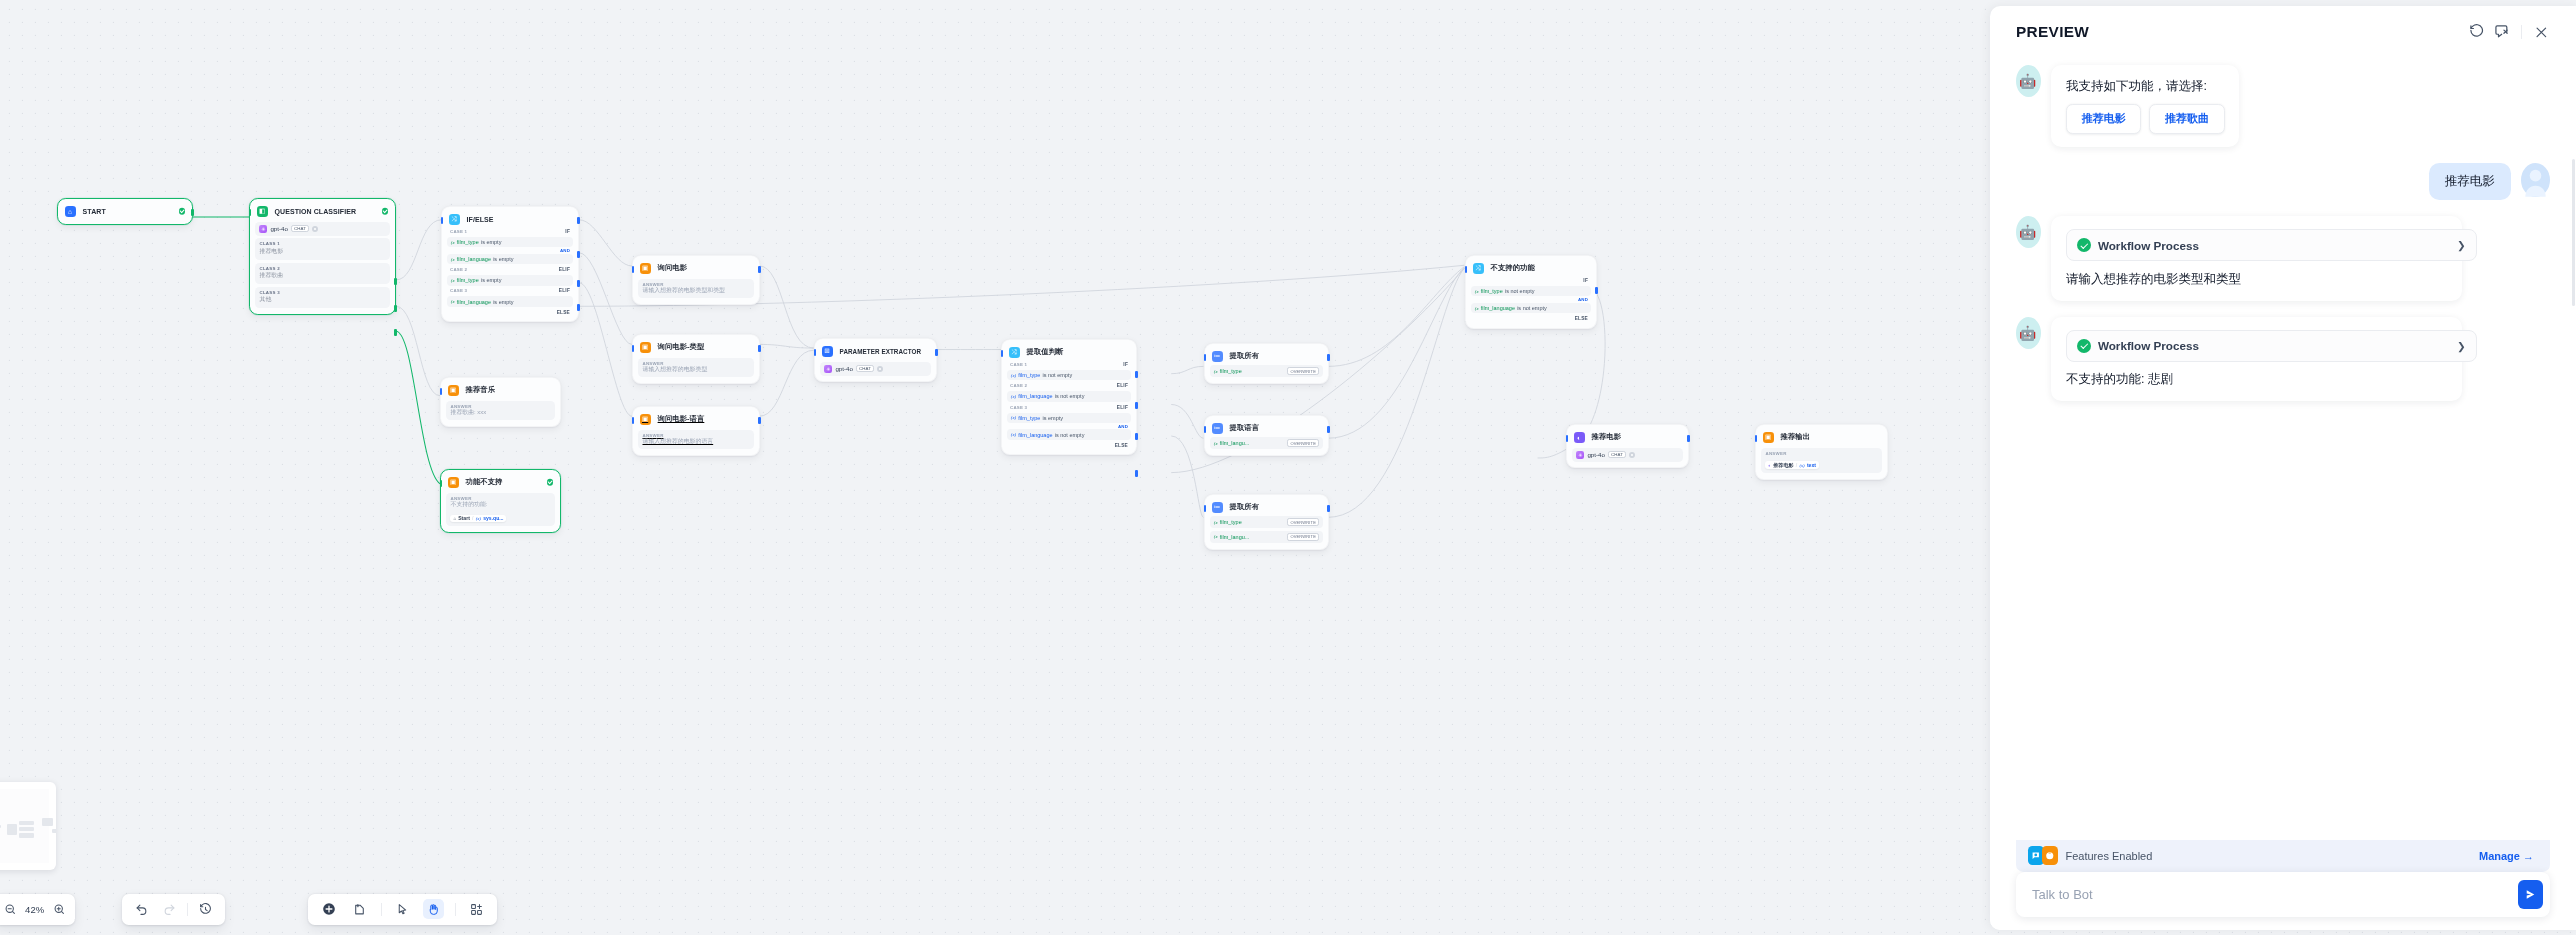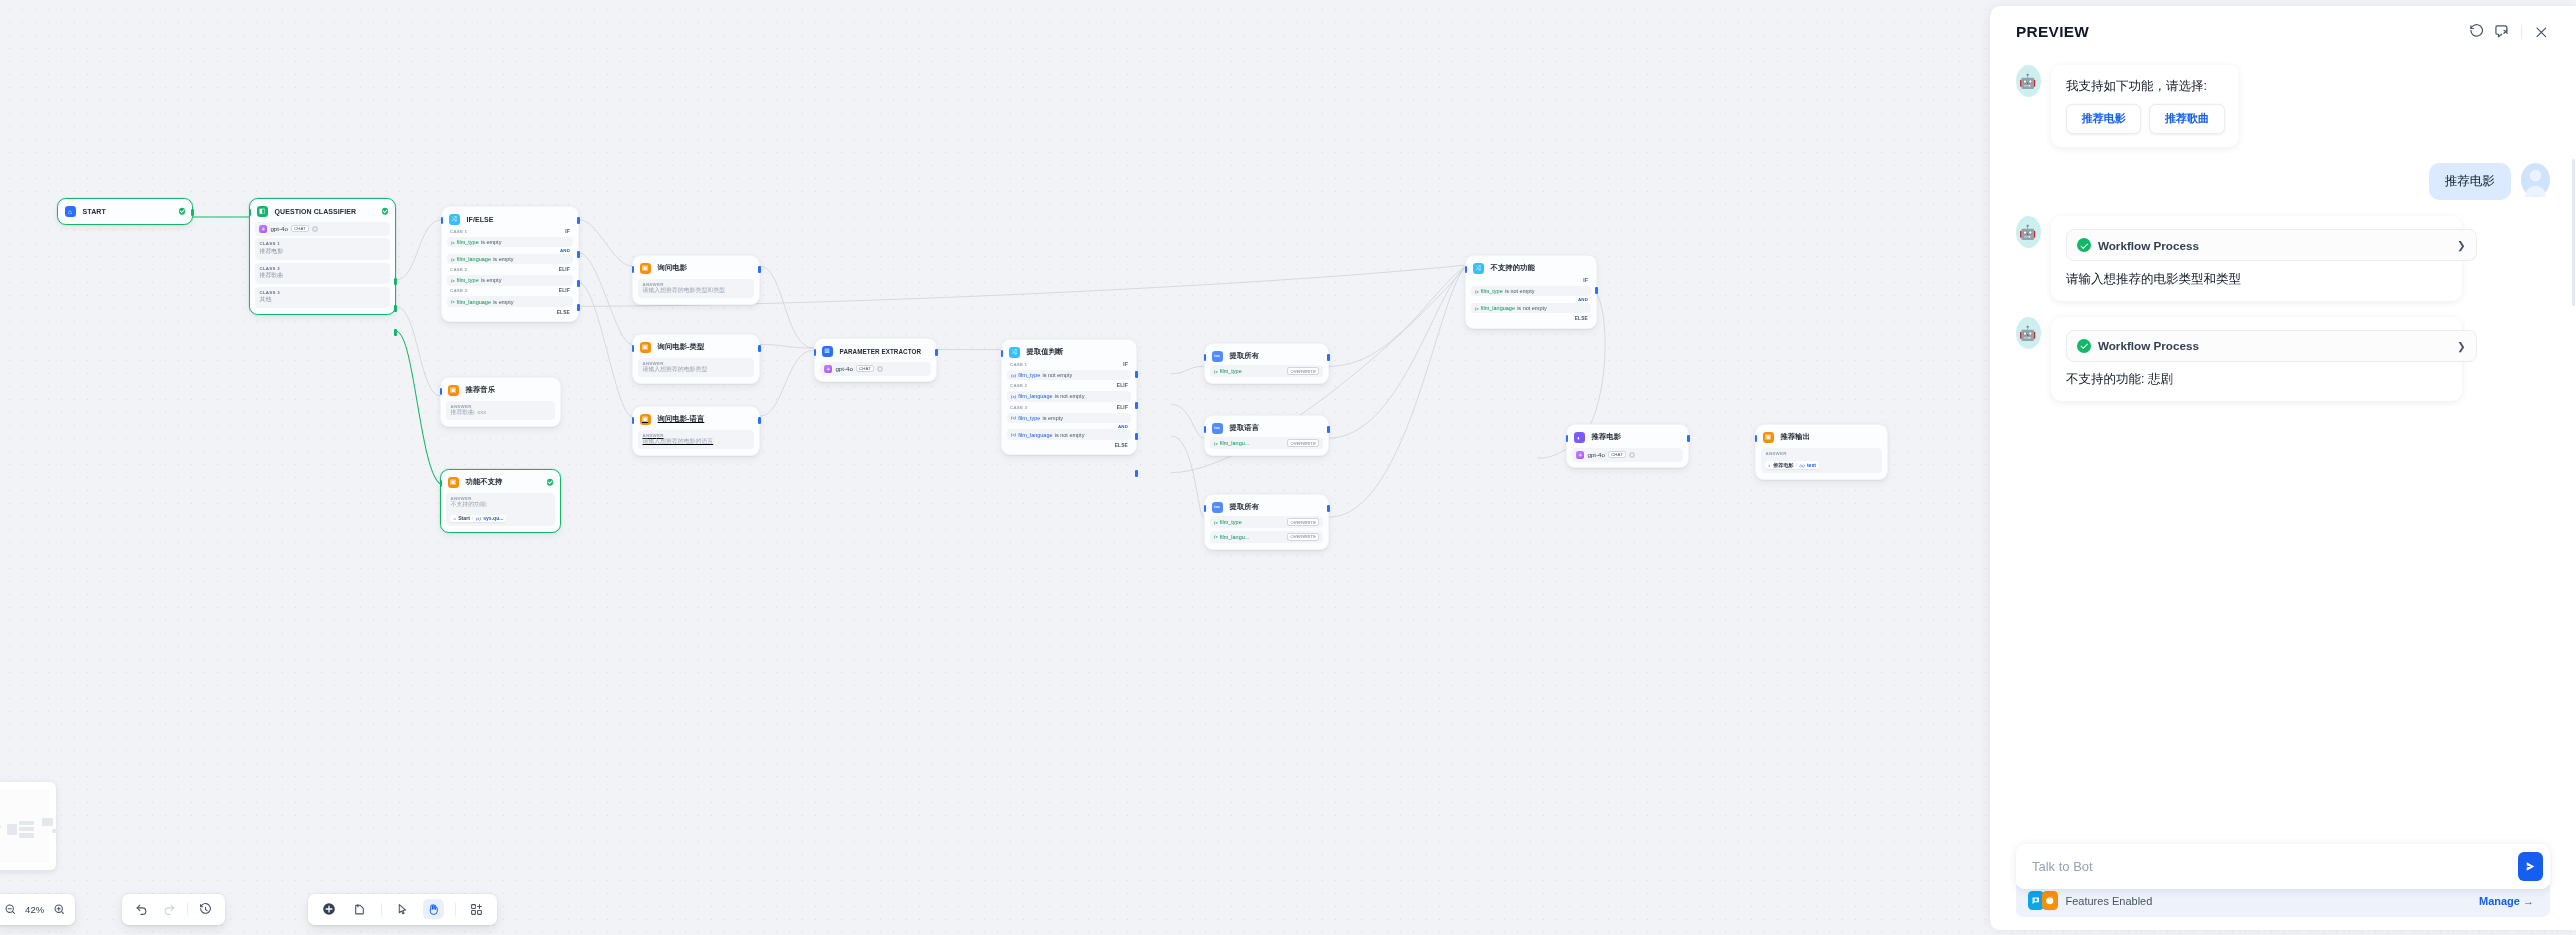--- a/index.html
+++ b/index.html
@@ -714,41 +714,41 @@
             <span class="wf-chk"></span>
             <span class="wf-lbl">Workflow Process</span>
             <span class="wf-car">❯</span>
           </div>
           <div class="wf-out">不支持的功能: 悲剧</div>
         </div>
       </div>
     </div>
 
     <div id="pv-foot">
-      <div id="inputbox">
-        <input id="talkinput" type="text" placeholder="Talk to Bot" style="">
-        <span id="sendbtn">
-          <svg width="13" height="13" viewBox="0 0 24 24" fill="#fff">
-              <path d="M5 4l14 8-14 8V14l8-2-8-2z"></path>
-            </svg>
-        </span>
-      </div>
       <div id="featbar">
         <span class="fic a">
           <svg width="9.5" height="9.5" viewBox="0 0 24 24" fill="#fff">
               <path d="M4 4h16v12H9l-5 4z"></path>
               <circle cx="12" cy="10" r="3.5" fill="#0ba5ec"></circle>
             </svg>
         </span>
         <span class="fic b">
           <svg width="9.5" height="9.5" viewBox="0 0 24 24" fill="#fff" style="font-size:12px">
               <circle cx="12" cy="12" r="9"></circle>
               <text x="12" y="16" font-size="13" fill="#f79009" text-anchor="middle" font-family="serif">“</text>
             </svg>
         </span>
         <span class="flabel">Features Enabled</span>
         <span class="fmanage">Manage →</span>
       </div>
+      <div id="inputbox">
+        <input id="talkinput" type="text" placeholder="Talk to Bot" style="">
+        <span id="sendbtn">
+          <svg width="13" height="13" viewBox="0 0 24 24" fill="#fff">
+              <path d="M5 4l14 8-14 8V14l8-2-8-2z"></path>
+            </svg>
+        </span>
+      </div>
     </div>
   </div>
 
 </div>
 
 
 </body></html>

